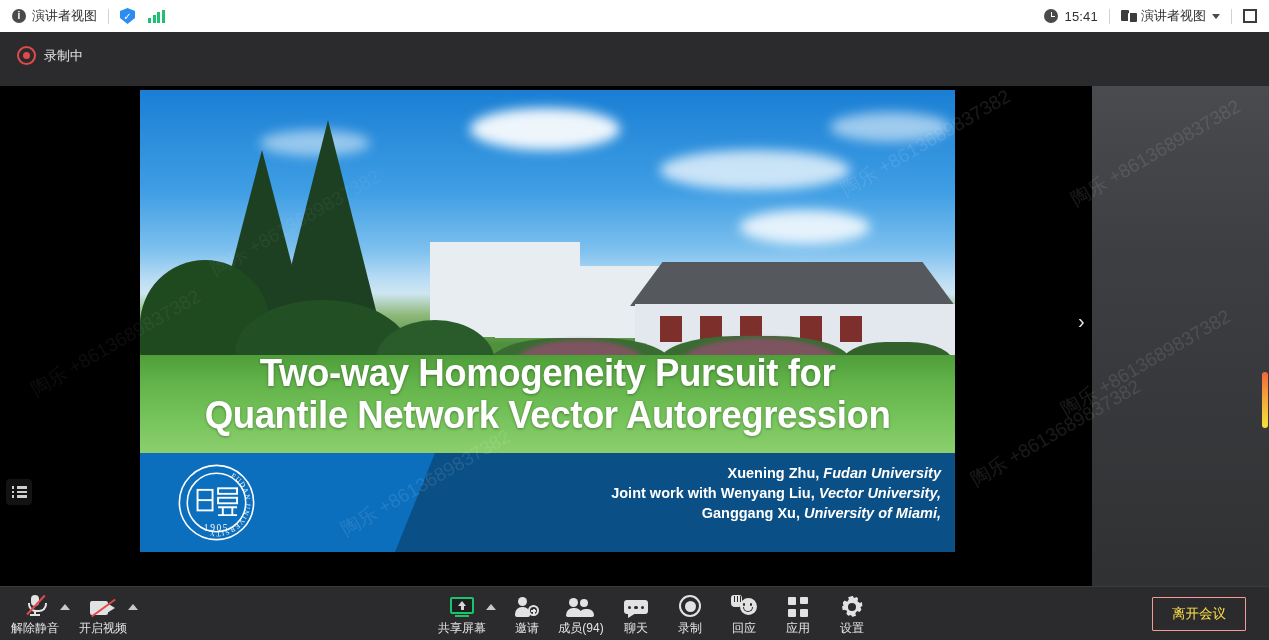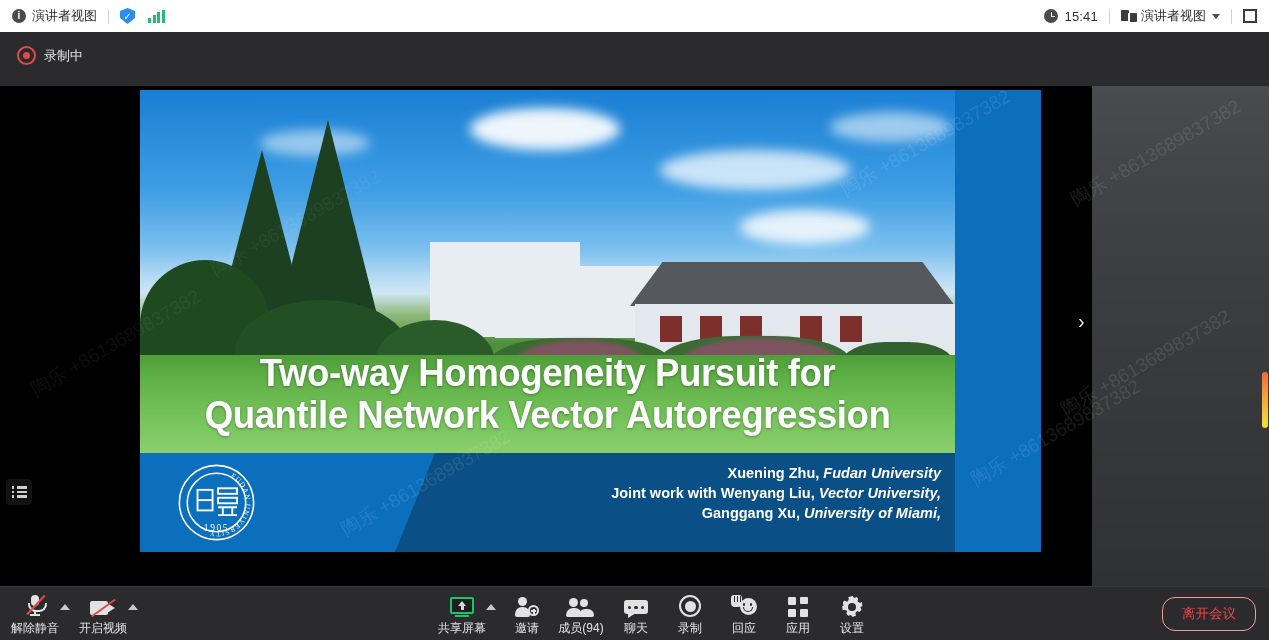--- a/index.html
+++ b/index.html
@@ -52,21 +52,21 @@
   .mic-mute .arc{position:absolute;left:2px;top:9px;width:13px;height:6px;border:1.6px solid #b9b9bb;border-top:none;
                  border-radius:0 0 7px 7px;}
   .mic-mute .stem{position:absolute;left:7.6px;top:15px;width:1.8px;height:4px;background:#b9b9bb;}
   .mic-mute .slash{position:absolute;left:-1px;top:9px;width:22px;height:1.8px;background:#d2423d;transform:rotate(-48deg);}
   .sp-sep{width:1px;height:18px;background:#5a5a5c;margin:0 9px;}
   .sp-txt{color:#e9e9ea;font-size:12.5px;white-space:nowrap;}
   .sp-wave{position:absolute;right:6px;top:8px;width:52px;height:24px;opacity:.5;}
 
   
   .stage{position:absolute;left:0;top:86px;width:1092px;height:500px;background:#000;overflow:hidden;}
-  .slide{position:absolute;left:140px;top:4px;width:901px;height:462px;background:#0b6fbe;overflow:hidden;}
+  .slide{position:absolute;left:140px;top:4px;width:815px;height:462px;background:#0b6fbe;overflow:hidden;}
   .photo{position:absolute;left:0;top:0;width:815px;height:363px;overflow:hidden;
          background:linear-gradient(#1a7fd4 0%,#3f9ee4 28%,#7dc0ee 44%,#b9dcf4 52%,#cfe6f2 56%,#8fb87a 62%,#4f8f3c 70%,#59a13f 80%,#6ab44c 100%);}
   .cloud{position:absolute;border-radius:50%;background:rgba(255,255,255,.92);filter:blur(6px);}
   .tree{position:absolute;background:#19401b;}
   .conifer{position:absolute;width:0;height:0;border-left:52px solid transparent;border-right:52px solid transparent;
            border-bottom:200px solid #1d3f22;filter:blur(.4px);}
   .bldg-white{position:absolute;background:#e8edf2;}
   .roof{position:absolute;background:#5b5f63;}
   .lawn{position:absolute;left:0;bottom:0;width:815px;height:98px;
         background:linear-gradient(#4f9e3a 0%,#63b44a 30%,#79c55e 70%,#8ccf6e 100%);}
@@ -188,22 +188,22 @@
   .apps-ico i:nth-child(3){left:0;bottom:0;}
   .apps-ico i:nth-child(4){right:0;bottom:0;}
 
   .gear-ico{position:relative;width:21px;height:21px;}
   .gear-ico .g{position:absolute;inset:0;background:#e2e2e3;border-radius:50%;
                clip-path:polygon(46% 0,54% 0,60% 9%,73% 5%,79% 12%,76% 25%,87% 33%,98% 29%,100% 46%,90% 53%,
                                  95% 66%,86% 76%,74% 72%,66% 82%,69% 95%,52% 100%,45% 90%,32% 94%,23% 85%,
                                  27% 72%,15% 65%,3% 69%,0 52%,10% 45%,5% 32%,14% 22%,27% 27%,35% 17%,32% 5%);}
   .gear-ico .hole{position:absolute;left:6.5px;top:6.5px;width:8px;height:8px;border-radius:50%;background:#2b2b2d;}
 
-  .leave-btn{position:absolute;right:13px;top:597px;width:92px;height:32px;border:1px solid #f29b98;
-             border-radius:13px;background:transparent;color:#ef4444;font-size:13.5px;
+  .leave-btn{position:absolute;right:23px;top:597px;width:92px;height:32px;border:1px solid #f29b98;
+             border-radius:1px;background:transparent;color:#fde047;font-size:13.5px;
              display:flex;align-items:center;justify-content:center;}
 
   
   .wm{position:absolute;color:rgba(255,255,255,.10);font-size:19px;white-space:nowrap;
       transform:rotate(-30deg);pointer-events:none;z-index:25;font-family:"Liberation Sans",sans-serif;}
 </style>
 </head>
 <body>
 
 <div id="app">

